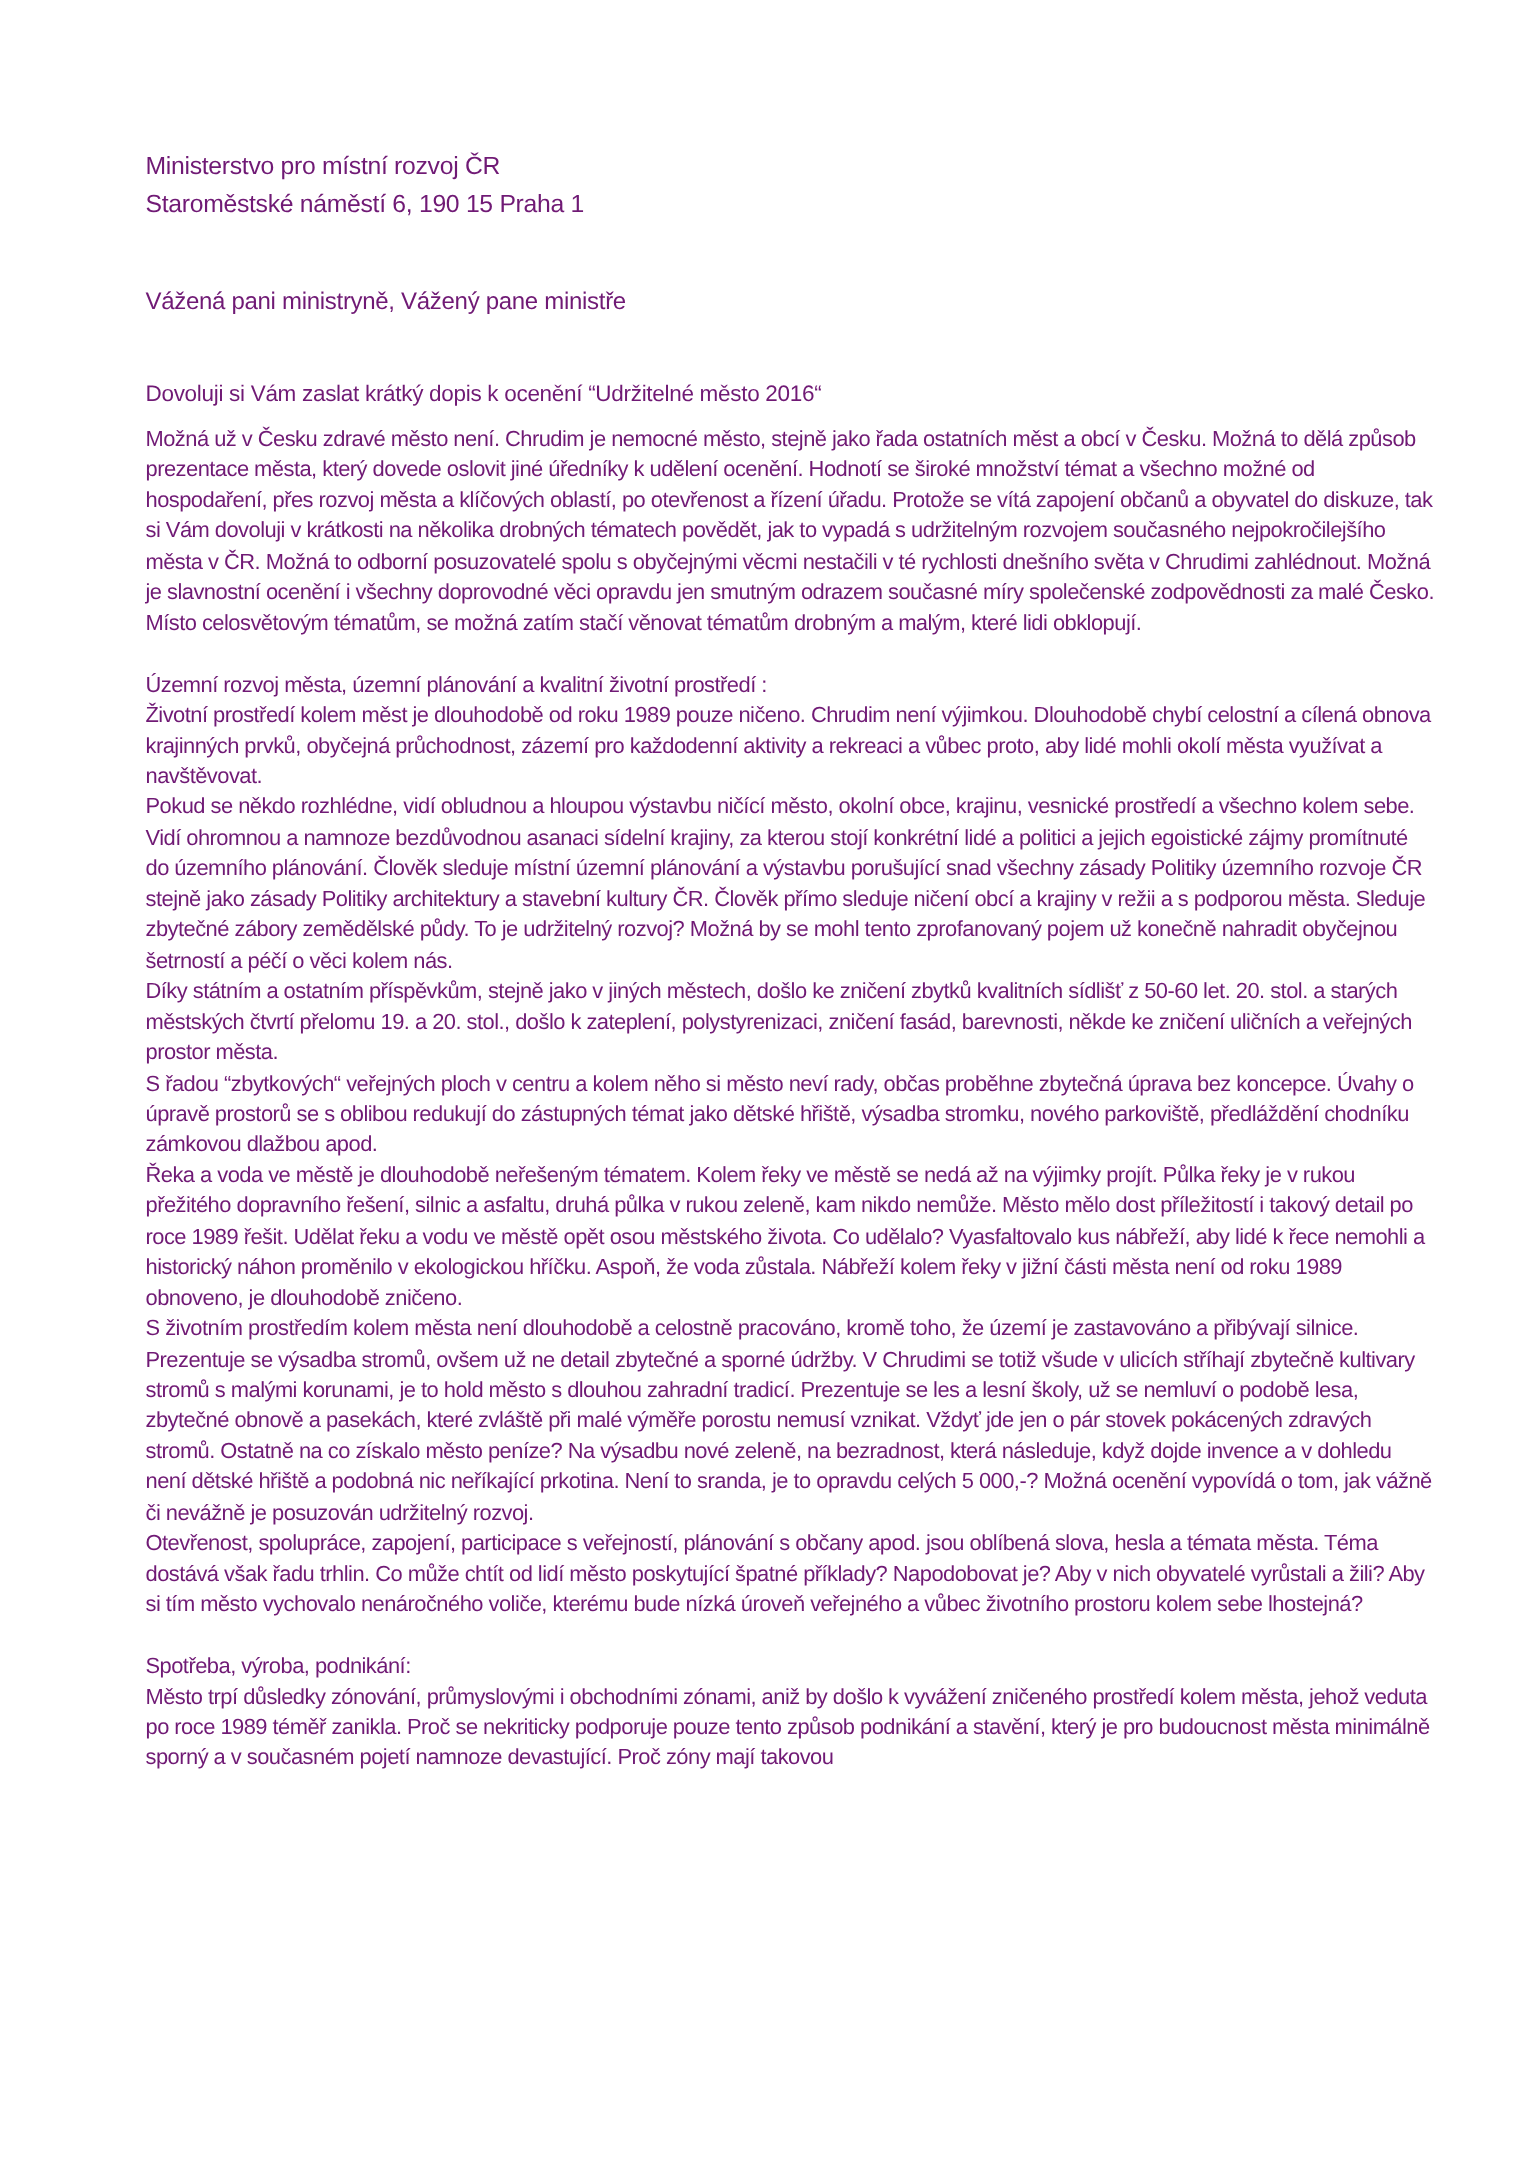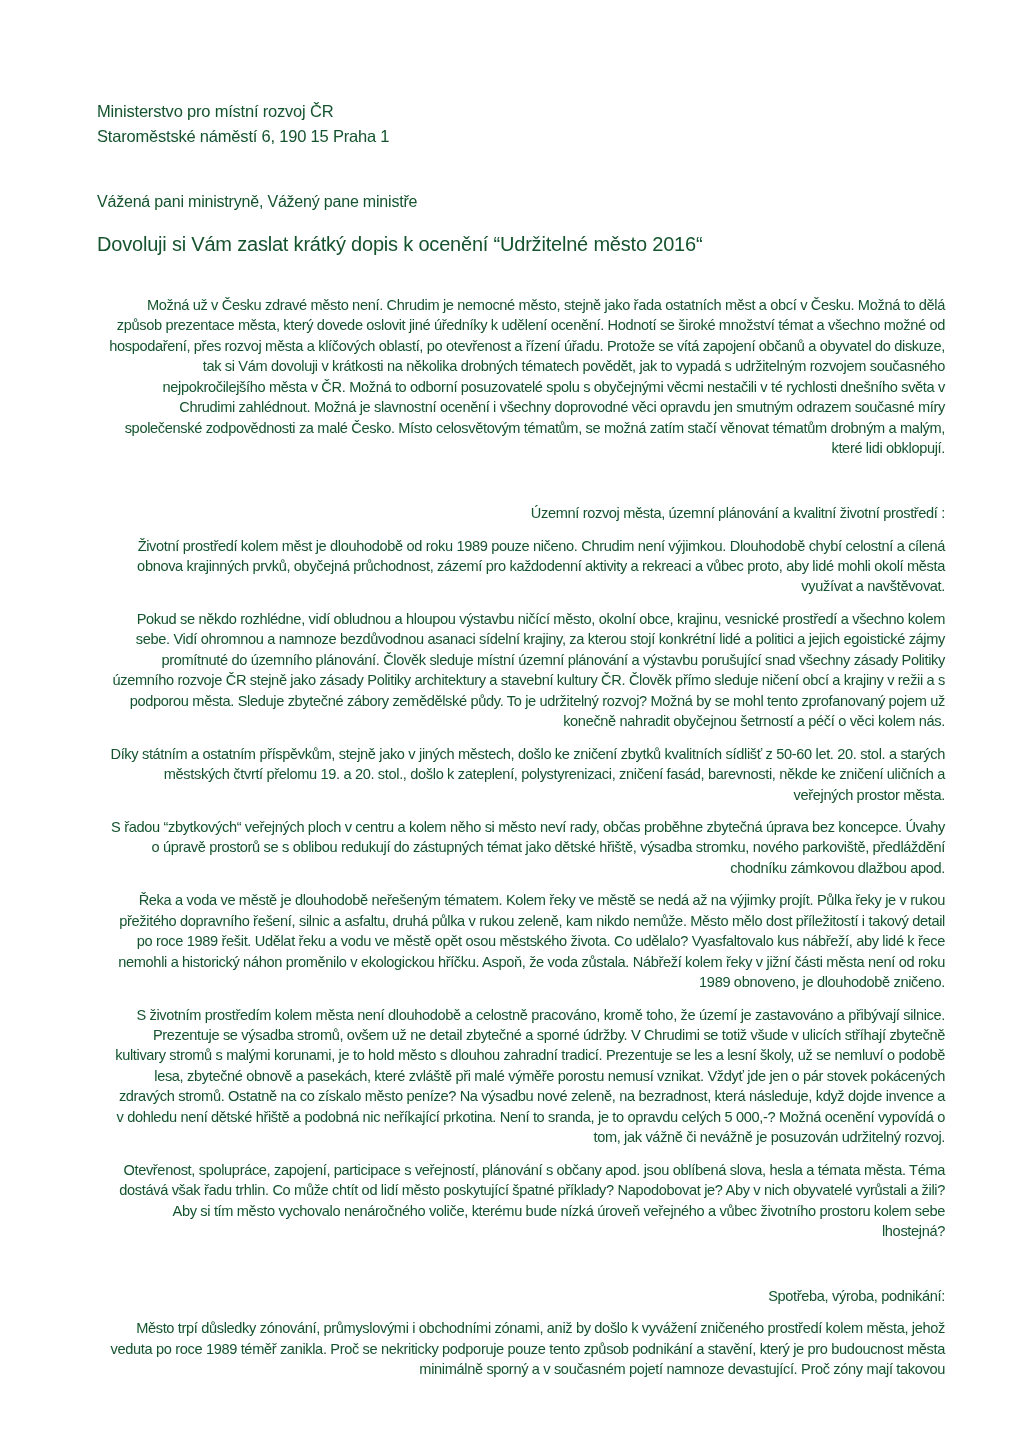--- a/index.html
+++ b/index.html
@@ -1,32 +1,32 @@
 <!DOCTYPE html>
 <html><head>
   <meta charset="utf-8">
   <style>
     html, body { margin: 0; padding: 0; background: #ffffff; }
     body { width: 1024px; height: 1448px; overflow: hidden; position: relative; }
     .page {
       position: absolute; left: 0; top: 0; width: 1024px; height: 1448px;
-      background: #ffffff; color: #14532d;
+      background: #ffffff; color: #701a75;
       font-family: "Liberation Sans", sans-serif;
     }
     .addr { position: absolute; top: 99px; font-size: 16.5px; line-height: 25px; letter-spacing: -0.2px; }
     .addr.left { left: 97px; }
     .addr.right { left: 562px; }
     .addr div { white-space: nowrap; }
     .salutation { position: absolute; left: 97px; top: 193px; font-size: 16px; letter-spacing: -0.2px; white-space: nowrap; }
-    .subject { position: absolute; left: 97px; top: 233px; font-size: 20px; letter-spacing: -0.2px; white-space: nowrap; }
+    .subject { position: absolute; left: 97px; top: 254px; font-size: 15px; letter-spacing: -0.2px; white-space: nowrap; }
     .body {
       position: absolute; left: 97px; top: 283px; width: 860px;
       font-size: 14.6px; line-height: 20.45px; letter-spacing: -0.35px;
     }
-    .body p { margin: 12px; text-align: right; }
+    .body p { margin: 0; }
     .gap { height: 20.45px; }
   </style>
 </head>
 <body>
 
 <div class="page">
 
   <div class="addr left">
     <div>Ministerstvo pro místní rozvoj ČR</div>
     <div>Staroměstské náměstí 6, 190 15 Praha 1</div>

